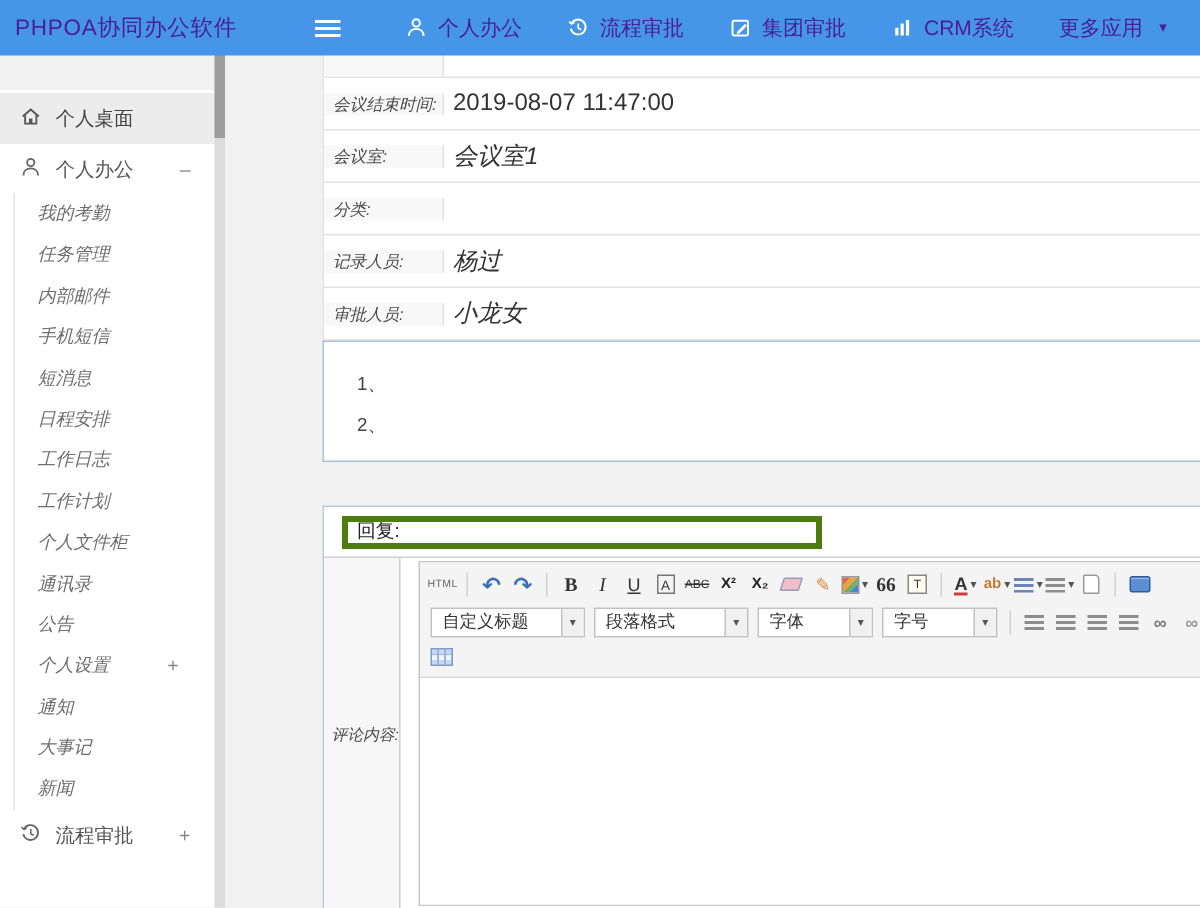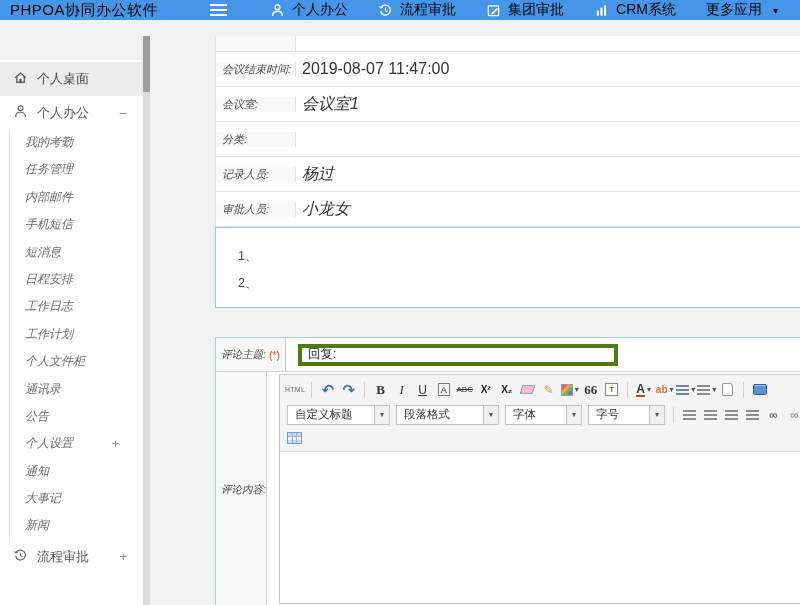--- a/index.html
+++ b/index.html
@@ -1,21 +1,21 @@
 <!DOCTYPE html>
 <html><head>
 <meta charset="utf-8">
 <style>
   * { margin:0; padding:0; box-sizing:border-box; }
   html,body { width:800px; height:605px; overflow:hidden;
     font-family:"Liberation Sans","DejaVu Sans",sans-serif; background:#f1f1f1; }
 
   
-  .topbar { position:absolute; left:0; top:0; width:800px; height:20px;
-    background:#4596e8; display:flex; align-items:center; color:#000000; z-index:5; }
+  .topbar { position:absolute; left:0; top:0; width:800px; height:37px;
+    background:#4596e8; display:flex; align-items:center; color:#4c1d95; z-index:5; }
   .brand { font-size:15px; margin-left:10px; letter-spacing:.5px; white-space:nowrap; }
   .burger { width:17px; height:12px; margin-left:52px;
     background:repeating-linear-gradient(180deg,#fff 0 2px,rgba(0,0,0,0) 2px 5px); }
   .topnav { display:flex; align-items:center; margin-left:28px; }
   .topnav .nav-item { display:flex; align-items:center; gap:7px; font-size:14px;
     margin:0 15px; cursor:pointer; white-space:nowrap; }
   .topnav svg { display:block; }
   .nav-caret { font-size:10px; margin-left:4px; }
 
   
@@ -289,24 +289,20 @@
     </div>
   </div>
 
   <div class="minutes">
     <div class="mline">1、</div>
     <div class="mline">2、</div>
   </div>
 
   <div class="comment">
     <div class="crow-subject">
-      <div class="clabel">
-        <span>评论主题:</span>
-        <span class="req">(*)</span>
-      </div>
       <div class="cvalue">
         <input class="subject-input" type="text" value="回复:" style="">
       </div>
     </div>
     <div class="crow-content">
       <div class="clabel" style="justify-content:flex-start">
         <span>评论内容:</span>
       </div>
       <div class="cvalue editor-cell">
 

